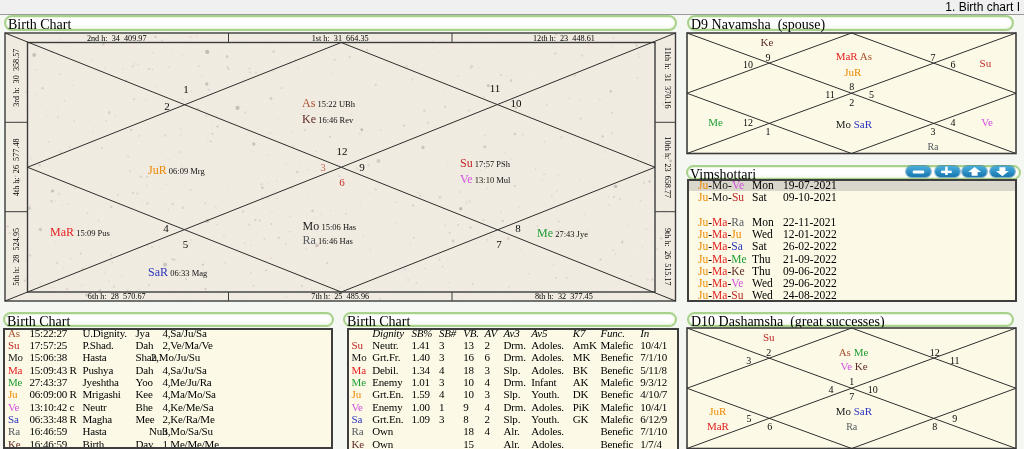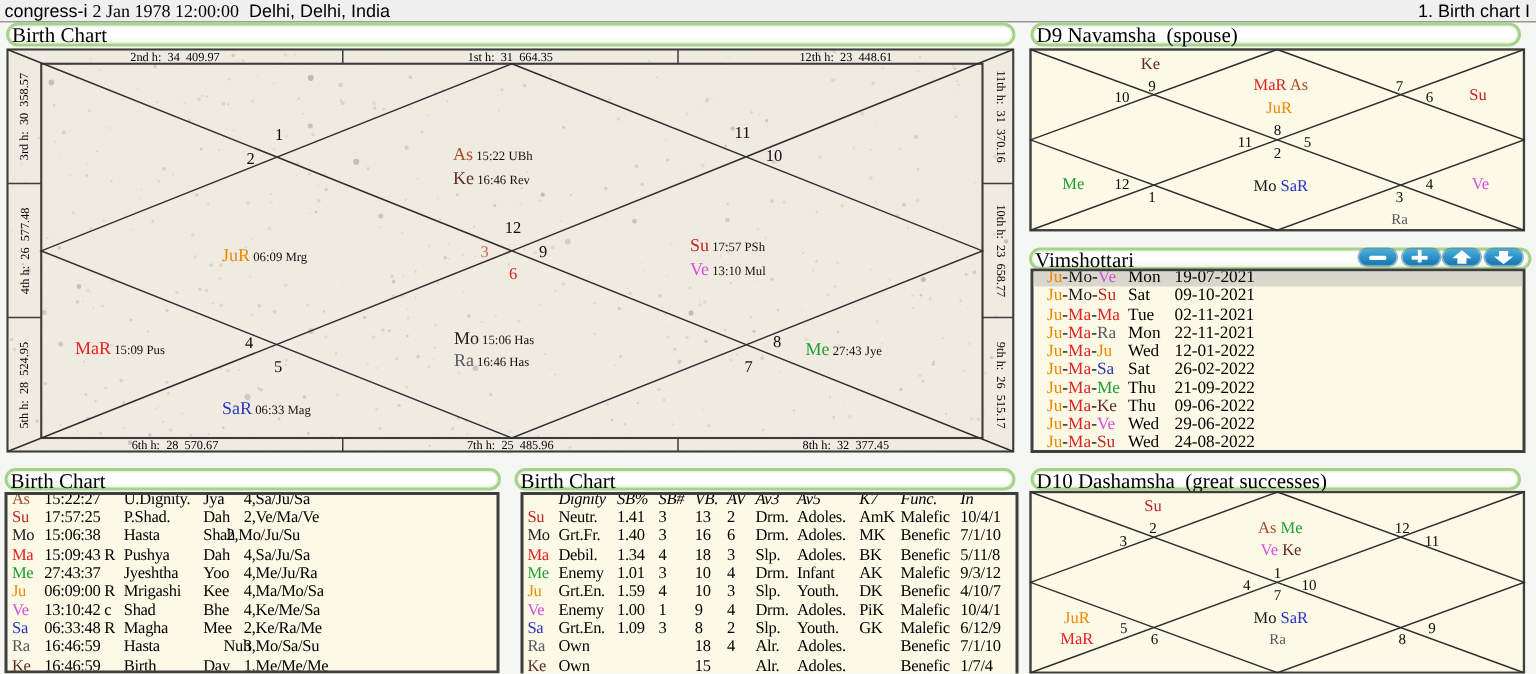--- a/index.html
+++ b/index.html
@@ -21,21 +21,20 @@
 .c-As{color:#a8512e;} .c-Su{color:#bf2626;} .c-Mo{color:#1c1c1c;}
 .c-Ma{color:#e32222;} .c-Me{color:#1f9e35;} .c-Ju{color:#e80;}
 .c-Ve{color:#d44fe0;} .c-Sa{color:#2b35bd;} .c-Ra{color:#555a60;}
 .c-Ke{color:#5f2a26;}
 .btn{position:absolute;top:165.5px;width:25px;height:11.5px;border-radius:6px;
   background:linear-gradient(#45aad8 10%,#1d7db6 85%);box-shadow:0 0 0 1px rgba(20,90,140,0.45);}
 </style>
 </head>
 <body>
 <div id="topbar" class="abs">
-    <span class="abs sans" style="left:3px;top:0">congress-i <span style="font-family:'Liberation Serif',serif">2 Jan 1978 12:00:00</span>&nbsp; Delhi, Delhi, India</span>
     <span class="abs sans" style="right:4px;top:0">1. Birth chart I</span>
   </div>
 
 <div class="abs pill" style="left:4px;top:15px;width:673px;height:15.5px">
     <span class="t">Birth Chart</span>
   </div>
 <svg class="abs" style="left:4px;top:32px" width="673" height="270">
 <defs>
 <filter id="nz" x="0" y="0" width="100%" height="100%">
  <feTurbulence type="fractalNoise" baseFrequency="0.55" numOctaves="2" seed="7" stitchTiles="stitch"></feTurbulence>
@@ -605,21 +604,20 @@
 <rect x="6.8" y="4.5" width="11.4" height="2.9" rx="1"></rect>
 <rect x="35.1" y="4.6" width="10.6" height="2.5"></rect>
       <rect x="39.2" y="0.6" width="2.5" height="8.4"></rect>
 <path d="M68.6 0.9 L75 6.1 L71.6 6.1 L71.6 9.8 L65.6 9.8 L65.6 6.1 L62.2 6.1 Z"></path>
 <path d="M96.4 10.2 L102.8 5 L99.4 5 L99.4 1.3 L93.4 1.3 L93.4 5 L90 5 Z"></path>
 </g>
 </svg>
 <div class="abs tbl" id="vim" style="left:687px;top:178.9px;width:330px;height:123.5px">
 <div class="row" style="top:-1.80px;background:#d9d6cb;line-height:12.26px"><span style="left:9px"><b class="c-Ju">Ju</b>-<b class="c-Mo">Mo</b>-<b class="c-Ve">Ve</b></span><span style="left:63px">Mon</span><span style="left:94px">19-07-2021</span></div>
 <div class="row" style="top:10.46px;line-height:12.26px"><span style="left:9px"><b class="c-Ju">Ju</b>-<b class="c-Mo">Mo</b>-<b class="c-Su">Su</b></span><span style="left:63px">Sat</span><span style="left:94px">09-10-2021</span></div>
-<div class="row" style="top:22.72px;line-height:12.26px"><span style="left:9px"><b class="c-Ju">Ju</b>-<b class="c-Ma">Ma</b>-<b class="c-Ma">Ma</b></span><span style="left:63px">Tue</span><span style="left:94px">02-11-2021</span></div>
 <div class="row" style="top:34.98px;line-height:12.26px"><span style="left:9px"><b class="c-Ju">Ju</b>-<b class="c-Ma">Ma</b>-<b class="c-Ra">Ra</b></span><span style="left:63px">Mon</span><span style="left:94px">22-11-2021</span></div>
 <div class="row" style="top:47.24px;line-height:12.26px"><span style="left:9px"><b class="c-Ju">Ju</b>-<b class="c-Ma">Ma</b>-<b class="c-Ju">Ju</b></span><span style="left:63px">Wed</span><span style="left:94px">12-01-2022</span></div>
 <div class="row" style="top:59.50px;line-height:12.26px"><span style="left:9px"><b class="c-Ju">Ju</b>-<b class="c-Ma">Ma</b>-<b class="c-Sa">Sa</b></span><span style="left:63px">Sat</span><span style="left:94px">26-02-2022</span></div>
 <div class="row" style="top:71.76px;line-height:12.26px"><span style="left:9px"><b class="c-Ju">Ju</b>-<b class="c-Ma">Ma</b>-<b class="c-Me">Me</b></span><span style="left:63px">Thu</span><span style="left:94px">21-09-2022</span></div>
 <div class="row" style="top:84.02px;line-height:12.26px"><span style="left:9px"><b class="c-Ju">Ju</b>-<b class="c-Ma">Ma</b>-<b class="c-Ke">Ke</b></span><span style="left:63px">Thu</span><span style="left:94px">09-06-2022</span></div>
 <div class="row" style="top:96.28px;line-height:12.26px"><span style="left:9px"><b class="c-Ju">Ju</b>-<b class="c-Ma">Ma</b>-<b class="c-Ve">Ve</b></span><span style="left:63px">Wed</span><span style="left:94px">29-06-2022</span></div>
 <div class="row" style="top:108.54px;line-height:12.26px"><span style="left:9px"><b class="c-Ju">Ju</b>-<b class="c-Ma">Ma</b>-<b class="c-Su">Su</b></span><span style="left:63px">Wed</span><span style="left:94px">24-08-2022</span></div>
 </div>
 
 <div class="abs pill" style="left:687px;top:311.8px;width:327px;height:15.5px">
@@ -660,21 +658,21 @@
 <div class="abs pill" style="left:3px;top:311.8px;width:331px;height:15.5px">
     <span class="t">Birth Chart</span>
   </div>
 <div class="abs tbl" id="t1" style="left:3px;top:327.5px;width:330px;height:121.5px">
 <div class="row" style="top:-2.80px;line-height:12.33px"><span style="left:3px" class="c-As">As</span><span style="left:24.5px">15:22:27</span><span style="left:64.5px"></span><span style="left:77.5px">U.Dignity.</span><span style="left:130.5px">Jya</span><span style="left:157.5px">4,Sa/Ju/Sa</span></div>
 <div class="row" style="top:9.53px;line-height:12.33px"><span style="left:3px" class="c-Su">Su</span><span style="left:24.5px">17:57:25</span><span style="left:64.5px"></span><span style="left:77.5px">P.Shad.</span><span style="left:130.5px">Dah</span><span style="left:157.5px">2,Ve/Ma/Ve</span></div>
 <div class="row" style="top:21.86px;line-height:12.33px"><span style="left:3px" class="c-Mo">Mo</span><span style="left:24.5px">15:06:38</span><span style="left:64.5px"></span><span style="left:77.5px">Hasta</span><span style="left:130.5px">Shah</span><span style="left:146px">2,Mo/Ju/Su</span></div>
 <div class="row" style="top:34.19px;line-height:12.33px"><span style="left:3px" class="c-Ma">Ma</span><span style="left:24.5px">15:09:43</span><span style="left:64.5px">R</span><span style="left:77.5px">Pushya</span><span style="left:130.5px">Dah</span><span style="left:157.5px">4,Sa/Ju/Sa</span></div>
 <div class="row" style="top:46.52px;line-height:12.33px"><span style="left:3px" class="c-Me">Me</span><span style="left:24.5px">27:43:37</span><span style="left:64.5px"></span><span style="left:77.5px">Jyeshtha</span><span style="left:130.5px">Yoo</span><span style="left:157.5px">4,Me/Ju/Ra</span></div>
 <div class="row" style="top:58.85px;line-height:12.33px"><span style="left:3px" class="c-Ju">Ju</span><span style="left:24.5px">06:09:00</span><span style="left:64.5px">R</span><span style="left:77.5px">Mrigashi</span><span style="left:130.5px">Kee</span><span style="left:157.5px">4,Ma/Mo/Sa</span></div>
-<div class="row" style="top:71.18px;line-height:12.33px"><span style="left:3px" class="c-Ve">Ve</span><span style="left:24.5px">13:10:42</span><span style="left:64.5px">c</span><span style="left:77.5px">Shad</span><span style="left:130.5px">Bhe</span><span style="left:157.5px">4,Ke/Me/Sa</span></div>
+<div class="row" style="top:71.18px;line-height:12.33px"><span style="left:3px" class="c-Ve">Ve</span><span style="left:24.5px">13:10:42</span><span style="left:64.5px">c</span><span style="left:77.5px">Neutr</span><span style="left:130.5px">Bhe</span><span style="left:157.5px">4,Ke/Me/Sa</span></div>
 <div class="row" style="top:83.51px;line-height:12.33px"><span style="left:3px" class="c-Sa">Sa</span><span style="left:24.5px">06:33:48</span><span style="left:64.5px">R</span><span style="left:77.5px">Magha</span><span style="left:130.5px">Mee</span><span style="left:157.5px">2,Ke/Ra/Me</span></div>
 <div class="row" style="top:95.84px;line-height:12.33px"><span style="left:3px" class="c-Ra">Ra</span><span style="left:24.5px">16:46:59</span><span style="left:64.5px"></span><span style="left:77.5px">Hasta</span><span style="left:144px">Nuh</span><span style="left:157.5px">3,Mo/Sa/Su</span></div>
 <div class="row" style="top:108.17px;line-height:12.33px"><span style="left:3px" class="c-Ke">Ke</span><span style="left:24.5px">16:46:59</span><span style="left:64.5px"></span><span style="left:77.5px">Birth</span><span style="left:130.5px">Day</span><span style="left:157.5px">1,Me/Me/Me</span></div>
 </div>
 
 <div class="abs pill" style="left:343px;top:311.8px;width:334px;height:15.5px">
     <span class="t">Birth Chart</span>
   </div>
 <div class="abs tbl" id="t2" style="left:346.5px;top:327.5px;width:332px;height:124px">
 <div class="row" style="top:-2.8px;line-height:12.33px;font-style:italic"><span style="left:23.8px">Dignity</span><span style="left:62.9px">SB%</span><span style="left:90.5px">SB#</span><span style="left:114.7px">VB.</span><span style="left:136.1px">AV</span><span style="left:155.1px">Av3</span><span style="left:182.8px">Av5</span><span style="left:224.3px">K7</span><span style="left:251.9px">Func.</span><span style="left:291.7px">In</span></div>

